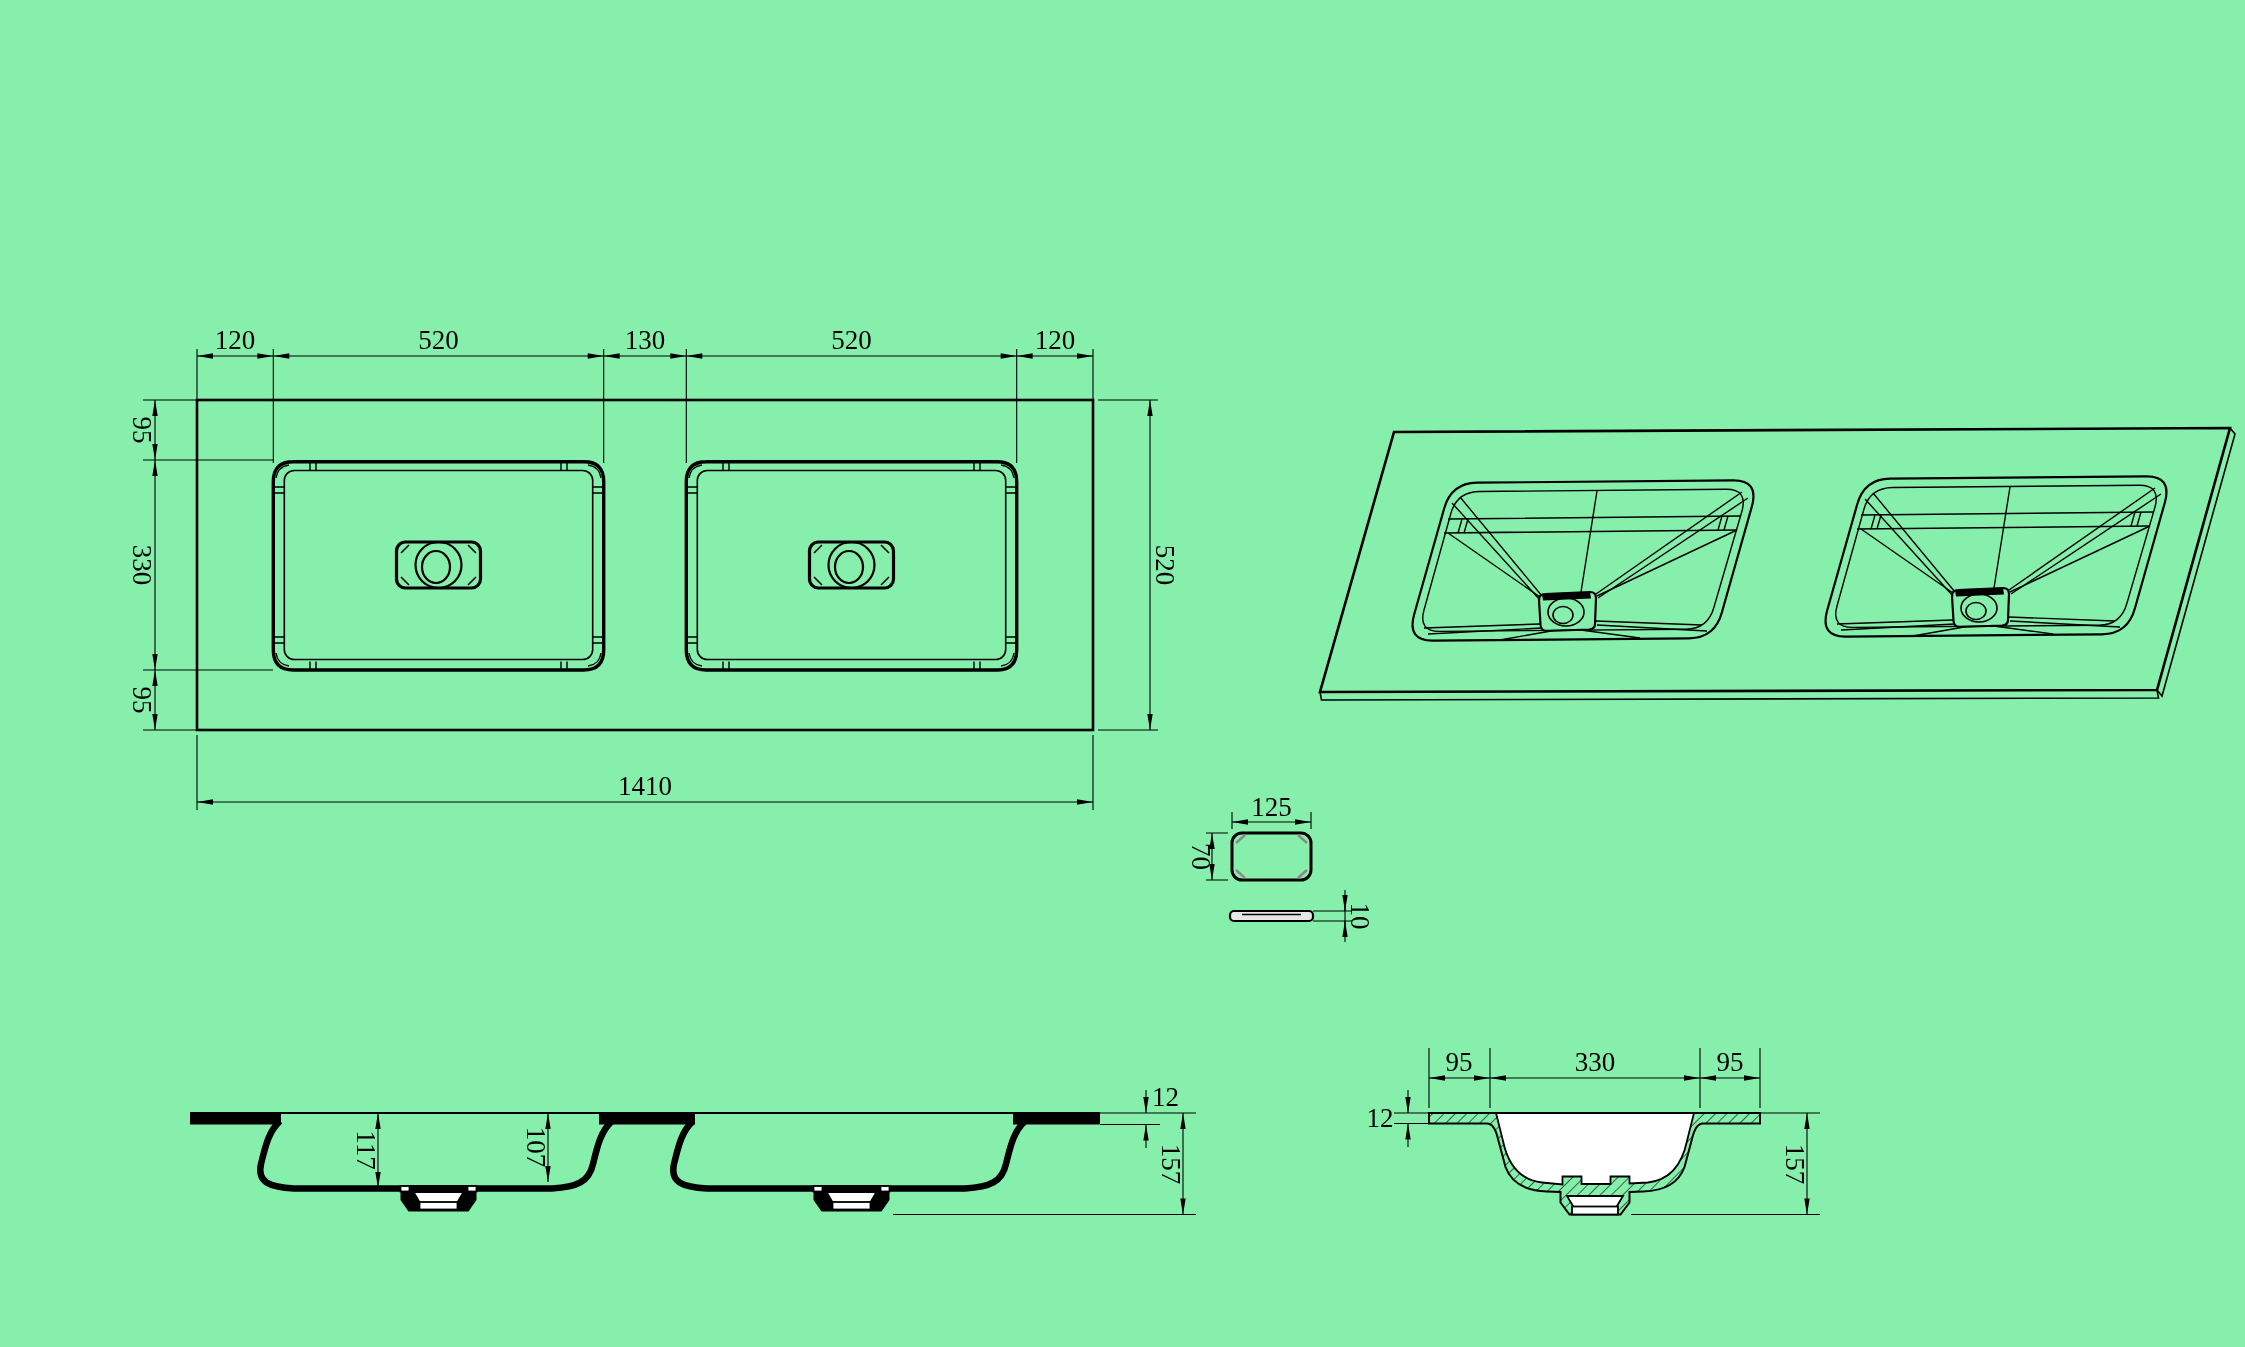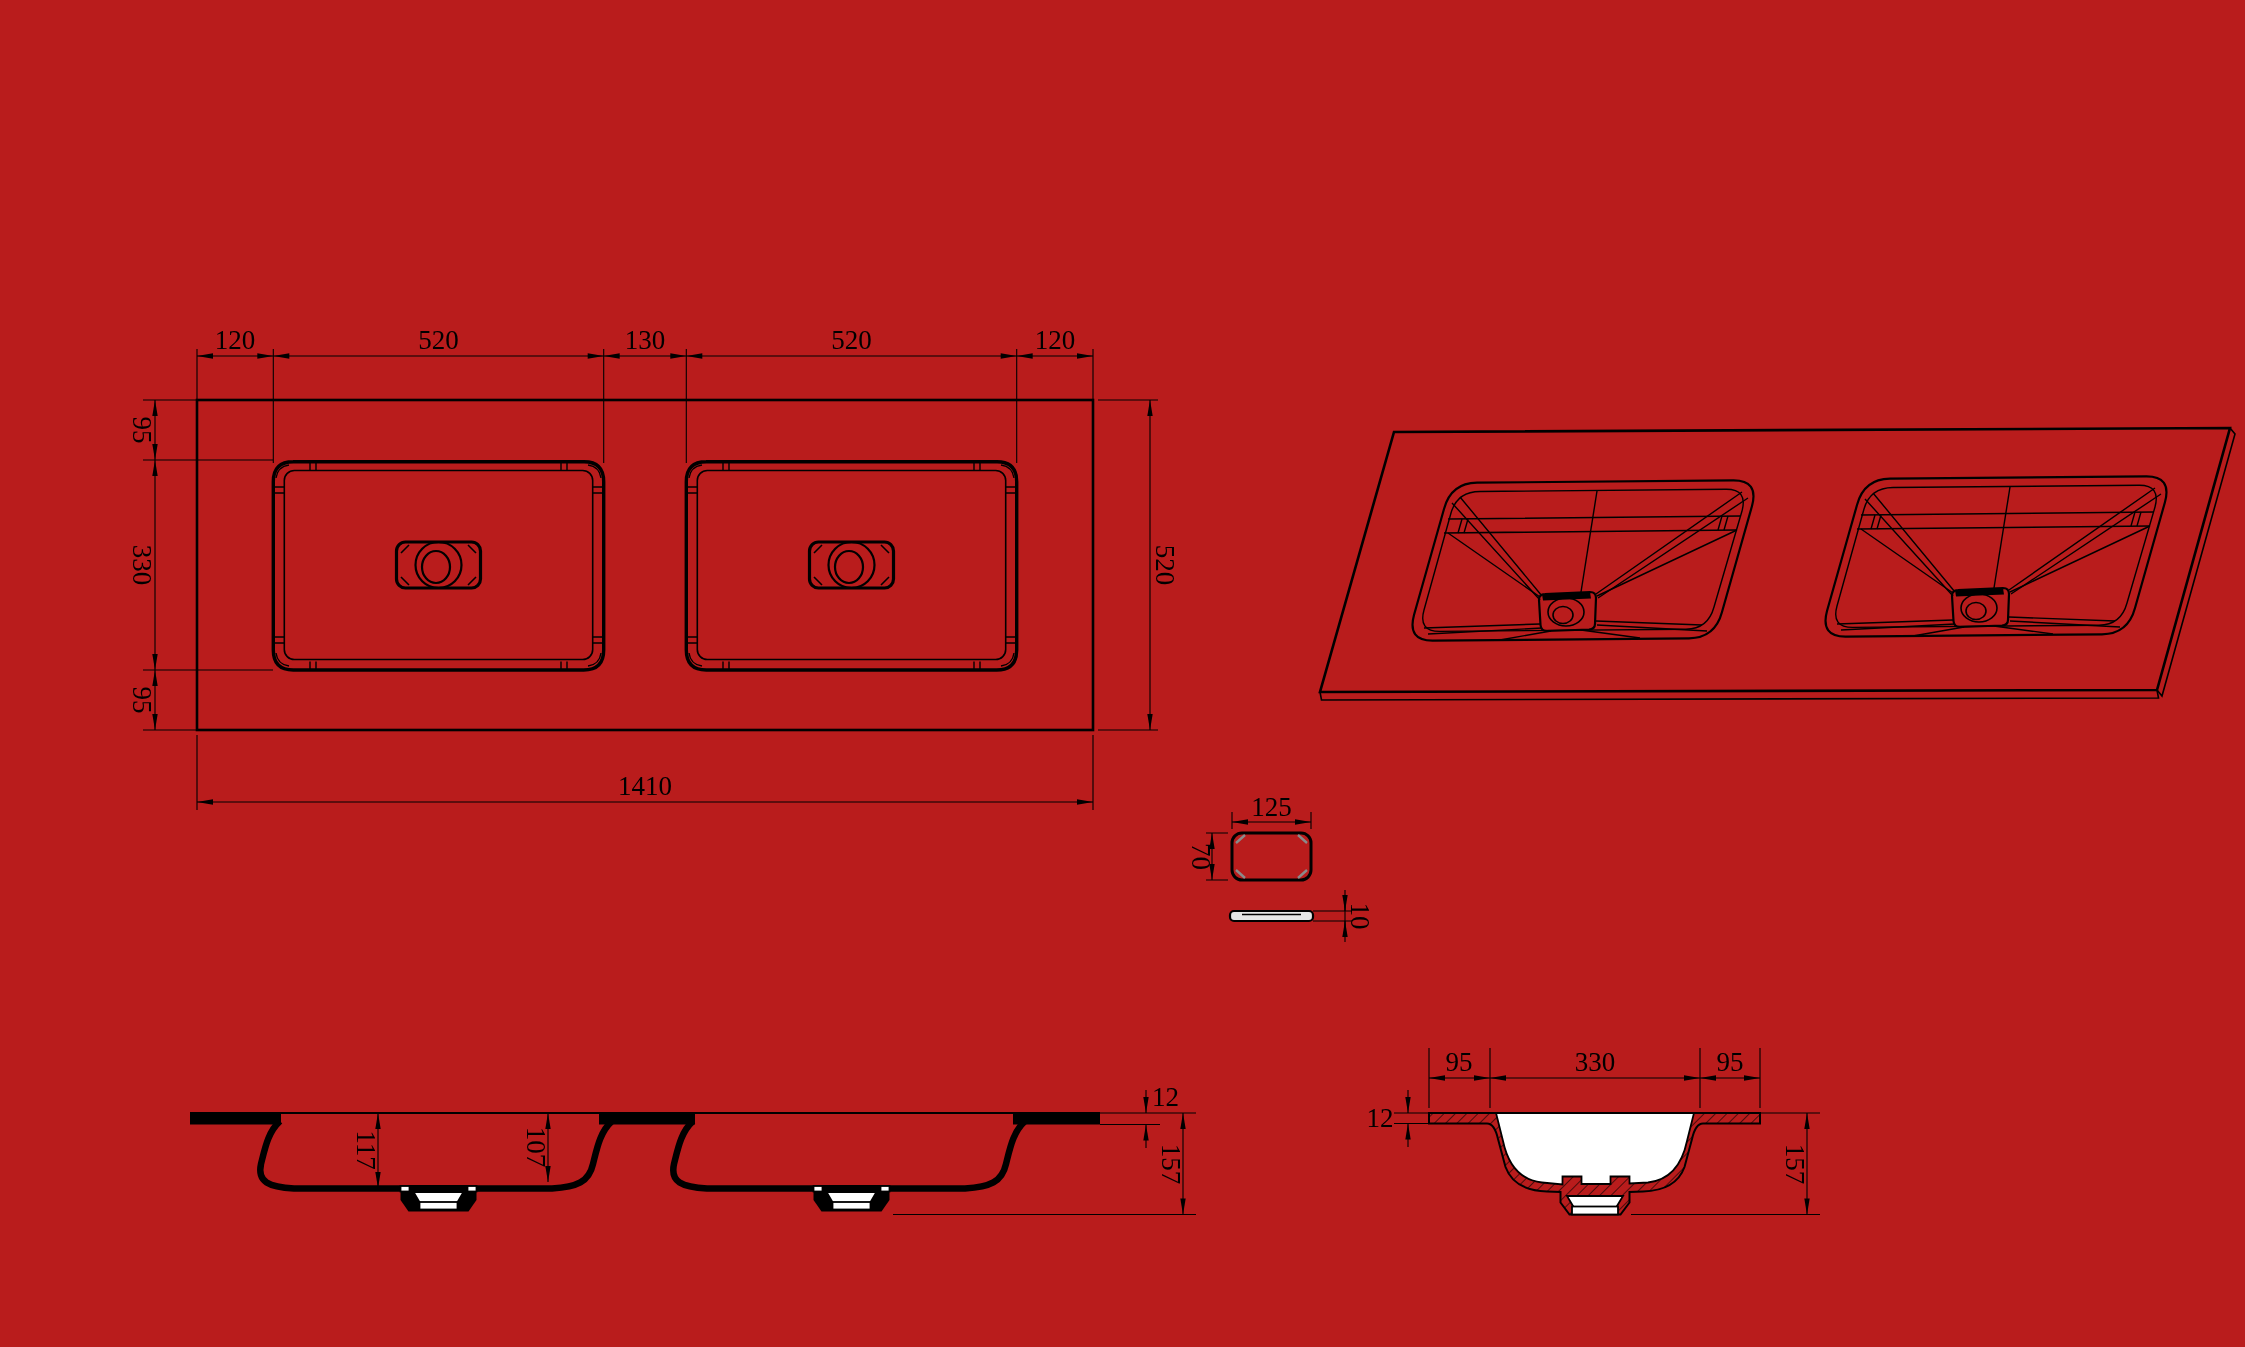--- a/index.html
+++ b/index.html
@@ -1,16 +1,16 @@
 <!DOCTYPE html>
 <html><head>
 <meta charset="utf-8">
 <style>
   html,body { margin:0; padding:0; background:#ffffff; }
-  #stage { width:2245px; height:1347px; background:#b91c1c; position:relative; }
+  #stage { width:2245px; height:1347px; background:#86efac; position:relative; }
   svg { display:block; }
   .o   { stroke:#000; fill:none; stroke-width:2.6; }
   .t34 { stroke:#000; fill:none; stroke-width:3.4; }
   .t22 { stroke:#000; fill:none; stroke-width:2.2; }
   .t16 { stroke:#000; fill:none; stroke-width:1.6; }
   .t14 { stroke:#000; fill:none; stroke-width:1.4; }
   .w   { stroke:#000; fill:none; stroke-width:6.5; }
   .ext { stroke:#000; fill:none; stroke-width:1.1; }
   .dml { stroke:#000; fill:none; stroke-width:1.1; }
   .bk  { fill:#000; stroke:none; }

